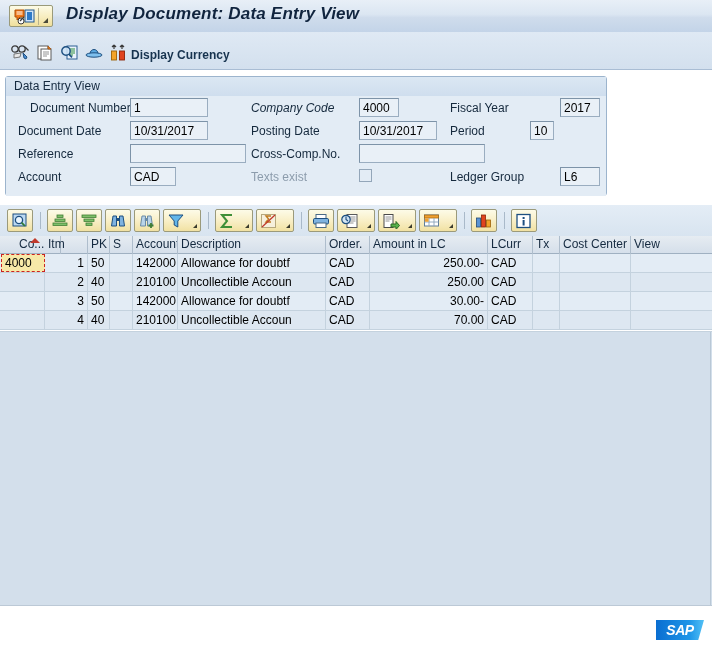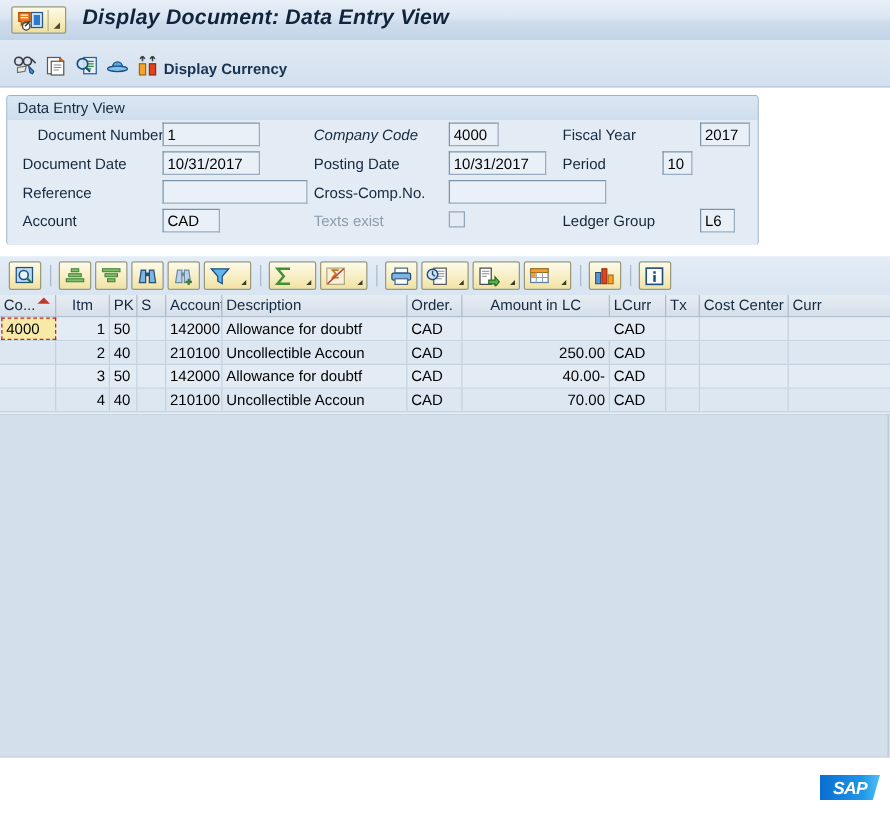--- a/index.html
+++ b/index.html
@@ -98,21 +98,21 @@
     background:linear-gradient(to bottom,#e6ecf2 0%,#d5dfea 100%);
     border-bottom:1px solid #9fb0c1;
     box-sizing:border-box;
   }
   .ghcell{
     position:absolute;top:0;height:18px;box-sizing:border-box;
     border-right:1px solid #aebdcc;
     font-size:12px;color:#14293f;
     line-height:17px;padding:0 3px;white-space:nowrap;overflow:hidden;
   }
-  .ghcell.r{text-align:center;}
+  .ghcell.r{text-align:left;}
   .sortmark{
     position:absolute;left:30px;top:2px;width:0;height:0;
     border-left:5px solid transparent;border-right:5px solid transparent;
     border-bottom:5px solid #c0392b;
   }
   .grow{position:absolute;left:0;width:712px;height:19px;box-sizing:border-box;border-bottom:1px solid #c4d2de;}
   .grow.even{background:#e3ecf5;}
   .grow.odd{background:#dde7f1;}
   .gcell{
     position:absolute;top:0;height:18px;box-sizing:border-box;
@@ -257,21 +257,21 @@
     <div class="fld-label" style="left:245px;top:51px;">Cross-Comp.No.</div>
     <input class="inp" style="left: 353px; top: 48px; width: 126px;" readonly="" value="">
 
     <div class="fld-label" style="left:12px;top:74px;">Account</div>
     <input class="inp" style="left: 124px; top: 71px; width: 46px;" readonly="" value="CAD">
 
     <div class="fld-label disabled" style="left:245px;top:74px;">Texts exist</div>
     <div class="chk" style="left:353px;top:73px;"></div>
 
     <div class="fld-label" style="left:444px;top:74px;">Ledger Group</div>
-    <input class="inp" style="left: 554px; top: 71px; width: 28px;" readonly="" value="L6">
+    <input class="inp" style="left: 554px; top: 71px; width: 40px;" readonly="" value="L6">
   </div>
 </div>
 
 <div class="gridbar">
 
   <div class="gbtn" style="left:7px;width:26px;">
     <svg width="18" height="16" viewBox="0 0 18 16" style="position:absolute;left:3px;top:3px;">
       <rect x="2" y="1" width="13" height="12" fill="#bcd9f2" stroke="#1d4f80" stroke-width="1"></rect>
       <circle cx="8" cy="7" r="3.6" fill="#eaf6ff" stroke="#1d4f80" stroke-width="1.3"></circle>
       <path d="M10.6 9.6 l3.2 3.2" stroke="#2f7a35" stroke-width="1.8"></path>
@@ -381,43 +381,44 @@
       <rect x="2" y="1.5" width="13" height="13" fill="#ffffff" stroke="#1d4f80" stroke-width="1.3"></rect>
       <rect x="7.6" y="4" width="2" height="2" fill="#1d4f80"></rect>
       <rect x="7.6" y="7" width="2" height="5.5" fill="#1d4f80"></rect>
     </svg>
   </div>
 </div>
 
 <div class="gridwrap">
 
   <div class="ghdr">
-    <div class="ghcell" style="left:0;width:45px;">Co...</div>
+    <div class="ghcell" style="left:16px;width:45px;">Co...</div>
     <div class="sortmark"></div>
     <div class="ghcell r" style="left:45px;width:43px;">Itm</div>
     <div class="ghcell" style="left:88px;width:22px;">PK</div>
     <div class="ghcell" style="left:110px;width:23px;">S</div>
     <div class="ghcell" style="left:133px;width:45px;">Account</div>
     <div class="ghcell" style="left:178px;width:148px;">Description</div>
     <div class="ghcell" style="left:326px;width:44px;">Order.</div>
     <div class="ghcell r" style="left:370px;width:118px;">Amount in LC</div>
     <div class="ghcell" style="left:488px;width:45px;">LCurr</div>
     <div class="ghcell" style="left:533px;width:27px;">Tx</div>
     <div class="ghcell" style="left:560px;width:71px;">Cost Center</div>
-    <div class="ghcell" style="left:631px;width:81px;border-right:none;">Curr</div>
+    <div class="ghcell" style="left:631px;width:81px;border-right:none;">View</div>
   </div>
 
   <div class="grow even" style="top:18px;">
     <div class="gcell cellsel" style="left:1px;width:44px;">4000</div>
     <div class="gcell r" style="left:45px;width:43px;">1</div>
     <div class="gcell" style="left:88px;width:22px;">50</div>
     <div class="gcell" style="left:110px;width:23px;"></div>
     <div class="gcell" style="left:133px;width:45px;">142000</div>
     <div class="gcell" style="left:178px;width:148px;">Allowance for doubtf</div>
     <div class="gcell" style="left:326px;width:44px;">CAD</div>
+    <div class="gcell r" style="left:370px;width:118px;">250.00-</div>
     <div class="gcell" style="left:488px;width:45px;">CAD</div>
     <div class="gcell" style="left:533px;width:27px;"></div>
     <div class="gcell" style="left:560px;width:71px;"></div>
     <div class="gcell" style="left:631px;width:80px;border-right:none;"></div>
   </div>
 
   <div class="grow odd" style="top:37px;">
     <div class="gcell" style="left:0;width:45px;"></div>
     <div class="gcell r" style="left:45px;width:43px;">2</div>
     <div class="gcell" style="left:88px;width:22px;">40</div>
@@ -433,21 +434,21 @@
   </div>
 
   <div class="grow even" style="top:56px;">
     <div class="gcell" style="left:0;width:45px;"></div>
     <div class="gcell r" style="left:45px;width:43px;">3</div>
     <div class="gcell" style="left:88px;width:22px;">50</div>
     <div class="gcell" style="left:110px;width:23px;"></div>
     <div class="gcell" style="left:133px;width:45px;">142000</div>
     <div class="gcell" style="left:178px;width:148px;">Allowance for doubtf</div>
     <div class="gcell" style="left:326px;width:44px;">CAD</div>
-    <div class="gcell r" style="left:370px;width:118px;">40.00-</div>
+    <div class="gcell r" style="left:370px;width:118px;">30.00-</div>
     <div class="gcell" style="left:488px;width:45px;">CAD</div>
     <div class="gcell" style="left:533px;width:27px;"></div>
     <div class="gcell" style="left:560px;width:71px;"></div>
     <div class="gcell" style="left:631px;width:80px;border-right:none;"></div>
   </div>
 
   <div class="grow odd" style="top:75px;">
     <div class="gcell" style="left:0;width:45px;"></div>
     <div class="gcell r" style="left:45px;width:43px;">4</div>
     <div class="gcell" style="left:88px;width:22px;">40</div>

